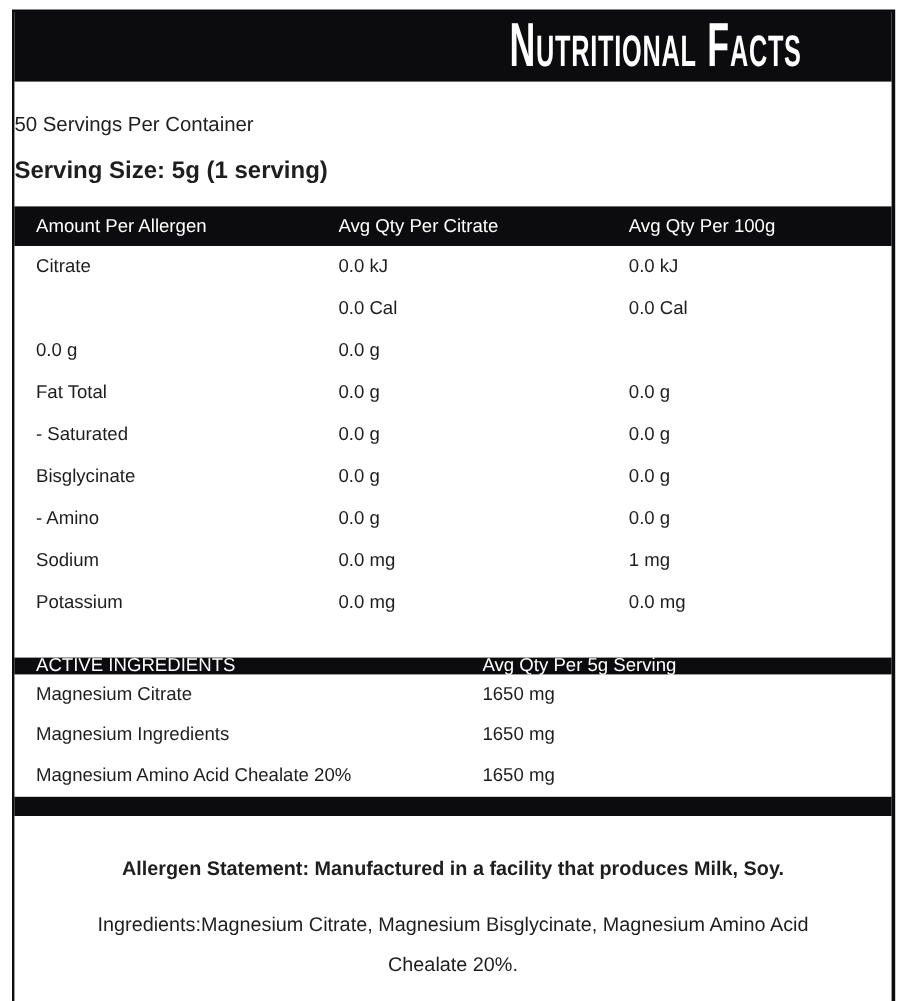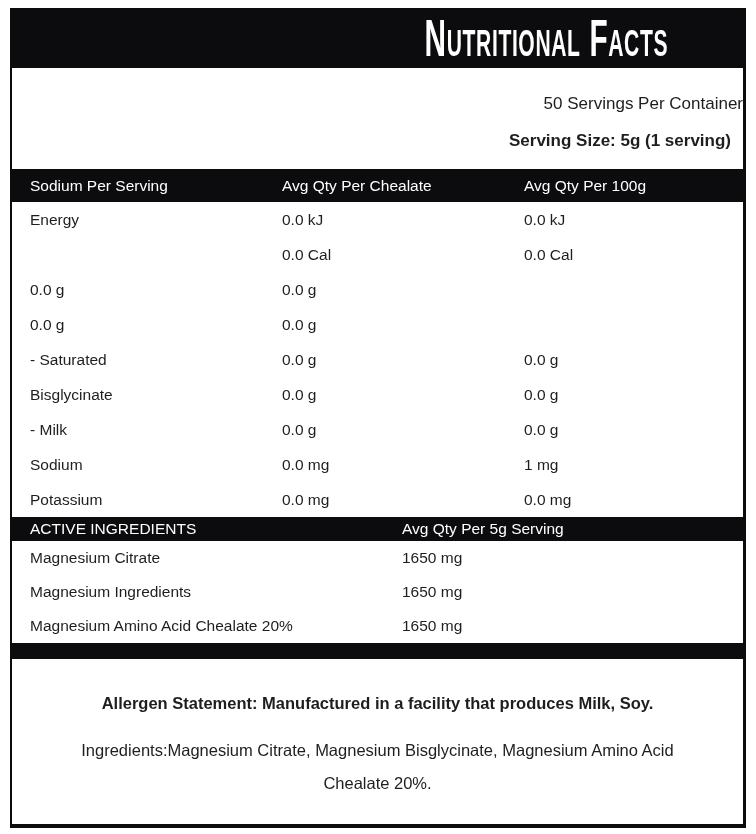--- a/index.html
+++ b/index.html
@@ -32,45 +32,45 @@
     color: #ffffff;
     font-variant: small-caps;
     font-weight: 700;
     font-size: 48px;
     line-height: 1;
     letter-spacing: 1px;
     transform: scale(0.62, 1.08);
     white-space: nowrap;
   }
   .servings {
-    text-align: right;
+    text-align: left;
     padding: 14px 0 12px;
   }
   .servings-line { font-size: 17px; margin: 12px 0 0; }
-  .serving-size-line { font-size: 17px; font-weight: 700; margin: 17px 12px 6px; }
+  .serving-size-line { font-size: 20px; font-weight: 700; margin: 17px 0 6px; }
 
   .grid-3 {
     display: grid;
     grid-template-columns: 252px 242px 1fr;
     align-items: center;
     padding-left: 18px;
   }
   .grid-2 {
     display: grid;
     grid-template-columns: 372px 1fr;
     align-items: center;
     padding-left: 18px;
   }
   .bar {
     background: #0c0c0e;
     color: #ffffff;
   }
   .thead { height: 33px; font-size: 15.5px; }
   .nrow  { height: 35px; font-size: 15.5px; }
-  .active-head { height: 24px; font-size: 15.5px; margin-top: 0; }
+  .active-head { height: 14px; font-size: 15.5px; margin-top: 28px; }
   .arow  { height: 34px; font-size: 15.5px; }
   .divider-bar { height: 16px; background: #0c0c0e; }
 
   .footer {
     text-align: center;
     padding: 16px 34px 24px;
     font-size: 16.5px;
   }
   .allergen-line { line-height: 1.5; margin: 16px 0 0; font-weight: bold; }
   .ingredients-line { line-height: 2.0; margin: 18px 0 0; }
@@ -85,56 +85,57 @@
   <div class="title-bar">
     <div class="title-text">Nutritional Facts</div>
   </div>
 
   <div class="servings">
     <p class="servings-line">50 Servings Per Container</p>
     <p class="serving-size-line">Serving Size: 5g (1 serving)</p>
   </div>
 
   <div class="thead grid-3 bar">
-    <div class="cell">Sodium Per Serving</div>
-    <div class="cell">Avg Qty Per Chealate</div>
+    <div class="cell">Amount Per Allergen</div>
+    <div class="cell">Avg Qty Per Citrate</div>
     <div class="cell">Avg Qty Per 100g</div>
   </div>
 
   <div>
     <div class="nrow grid-3">
-      <div class="cell">Energy</div>
+      <div class="cell">Citrate</div>
       <div class="cell">0.0 kJ</div>
       <div class="cell">0.0 kJ</div>
     </div>
     <div class="nrow grid-3">
       <div class="cell"></div>
       <div class="cell">0.0 Cal</div>
       <div class="cell">0.0 Cal</div>
     </div>
     <div class="nrow grid-3">
       <div class="cell">0.0 g</div>
       <div class="cell">0.0 g</div>
     </div>
     <div class="nrow grid-3">
+      <div class="cell">Fat Total</div>
       <div class="cell">0.0 g</div>
       <div class="cell">0.0 g</div>
     </div>
     <div class="nrow grid-3">
       <div class="cell">- Saturated</div>
       <div class="cell">0.0 g</div>
       <div class="cell">0.0 g</div>
     </div>
     <div class="nrow grid-3">
       <div class="cell">Bisglycinate</div>
       <div class="cell">0.0 g</div>
       <div class="cell">0.0 g</div>
     </div>
     <div class="nrow grid-3">
-      <div class="cell">- Milk</div>
+      <div class="cell">- Amino</div>
       <div class="cell">0.0 g</div>
       <div class="cell">0.0 g</div>
     </div>
     <div class="nrow grid-3">
       <div class="cell">Sodium</div>
       <div class="cell">0.0 mg</div>
       <div class="cell">1 mg</div>
     </div>
     <div class="nrow grid-3">
       <div class="cell">Potassium</div>

